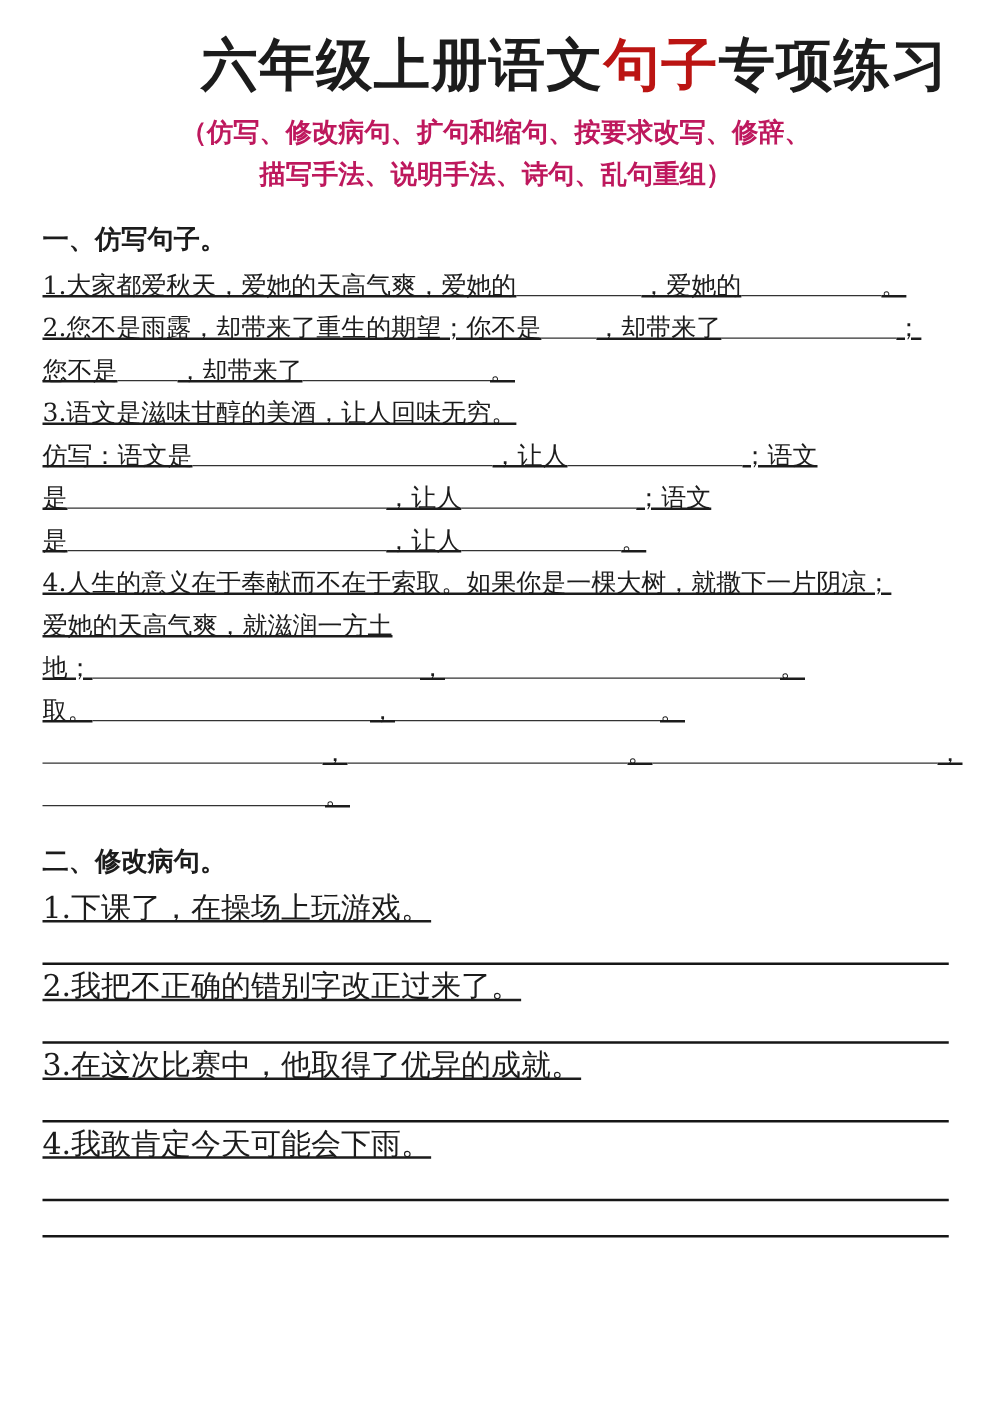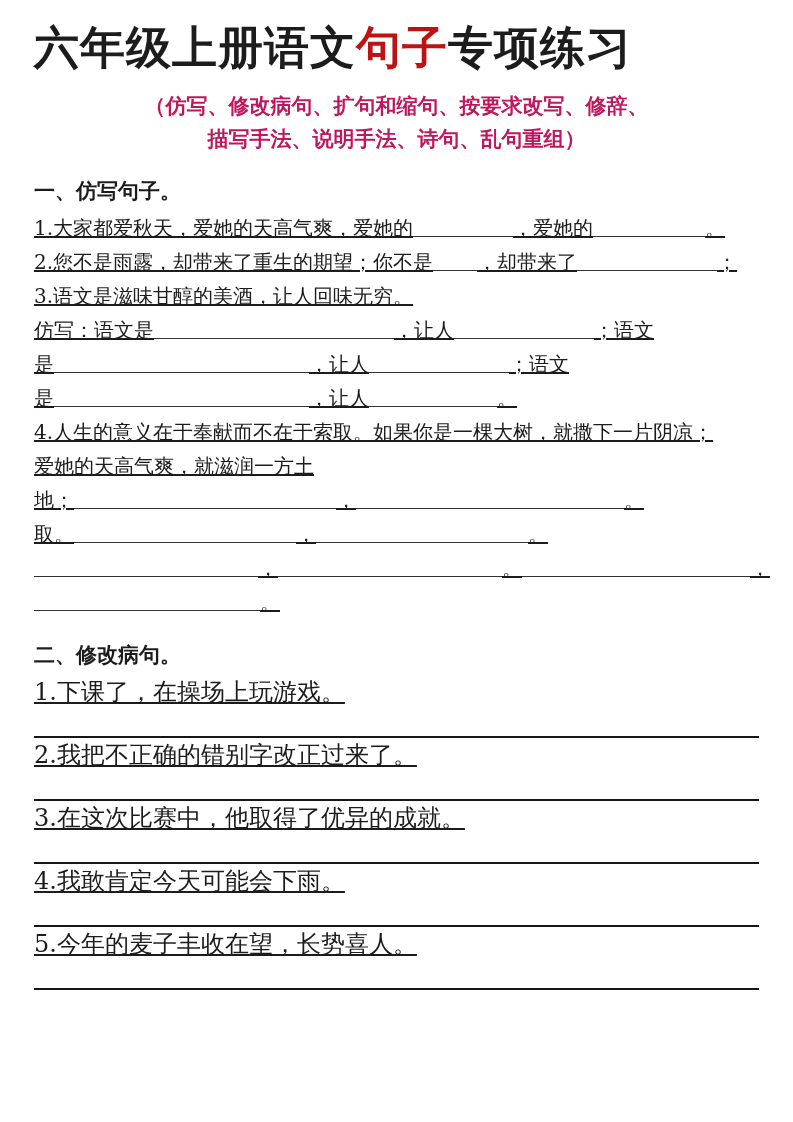--- a/index.html
+++ b/index.html
@@ -11,28 +11,27 @@
     width: 793px;
     height: 1122px;
     box-sizing: border-box;
     padding: 18px 34px 0 34px;
     overflow: hidden;
     background: #ffffff;
     color: #1c1c1c;
     font-family: "DejaVu Serif", "Liberation Serif", serif;
   }
   .title {
-    text-align: left;
+    text-align: right;
     font-size: 45px;
     font-weight: bold;
     line-height: 1.25;
     letter-spacing: 1px;
     margin-top: 6px;
     white-space: nowrap;
-    font-family: Liberation Mono, monospace;
   }
   .subtitle {
     text-align: center;
     font-weight: bold;
     font-size: 21px;
     line-height: 1.55;
     margin-top: 10px;
   }
   .accent { color: #bb1412; }
   .section-heading {
@@ -79,20 +78,21 @@
   <div class="subtitle accent" style="color: #be185d;">
     <div>（仿写、修改病句、扩句和缩句、按要求改写、修辞、</div>
     <div>描写手法、说明手法、诗句、乱句重组）</div>
   </div>
 
   <div class="section-heading">一、仿写句子。</div>
 
   <div>
     <div class="s1-line"><span>1.大家都爱秋天，爱她的天高气爽，爱她的</span><span class="blank" style="width: 100px;"></span><span>，爱她的</span><span class="blank" style="width: 112px;"></span><span>。</span></div>
     <div class="s1-line"><span>2.您不是雨露，却带来了重生的期望；你不是</span><span class="blank" style="width: 44px;"></span><span>，却带来了</span><span class="blank" style="width: 140px;"></span><span>；</span></div>
+    <div class="s1-line"><span>您不是</span><span class="blank" style="width: 48px;"></span><span>，却带来了</span><span class="blank" style="width: 150px;"></span><span>。</span></div>
     <div class="s1-line"><span>3.语文是滋味甘醇的美酒，让人回味无穷。</span></div>
     <div class="s1-line"><span>仿写：语文是</span><span class="blank" style="width: 240px;"></span><span>，让人</span><span class="blank" style="width: 140px;"></span><span>；语文</span></div>
     <div class="s1-line"><span>是</span><span class="blank" style="width: 255px;"></span><span>，让人</span><span class="blank" style="width: 140px;"></span><span>；语文</span></div>
     <div class="s1-line"><span>是</span><span class="blank" style="width: 255px;"></span><span>，让人</span><span class="blank" style="width: 128px;"></span><span>。</span></div>
     <div class="s1-line"><span>4.人生的意义在于奉献而不在于索取。如果你是一棵大树，就撒下一片阴凉；</span></div>
     <div class="s1-line"><span>爱她的天高气爽，就滋润一方土</span></div>
     <div class="s1-line"><span>地；</span><span class="blank" style="width: 262px;"></span><span>，</span><span class="blank" style="width: 268px;"></span><span>。</span></div>
     <div class="s1-line"><span>取。</span><span class="blank" style="width: 222px;"></span><span>，</span><span class="blank" style="width: 212px;"></span><span>。</span></div>
     <div class="s1-line"><span class="blank" style="width: 224px;"></span><span>，</span><span class="blank" style="width: 224px;"></span><span>。</span><span class="blank" style="width: 228px;"></span><span>，</span></div>
     <div class="s1-line"><span class="blank" style="width: 226px;"></span><span>。</span></div>
@@ -111,19 +111,18 @@
     </div>
     <div class="s2-item">
       <p class="s2-question">3.在这次比赛中，他取得了优异的成就。</p>
       <div class="answer-line"></div>
     </div>
     <div class="s2-item">
       <p class="s2-question">4.我敢肯定今天可能会下雨。</p>
       <div class="answer-line"></div>
     </div>
     <div class="s2-item">
-      <p class="s2-question">5.今年的麦子丰收在望，长势喜人。</p>
       <div class="answer-line"></div>
     </div>
 
   </div>
 
 </div>
 
 </body></html>

